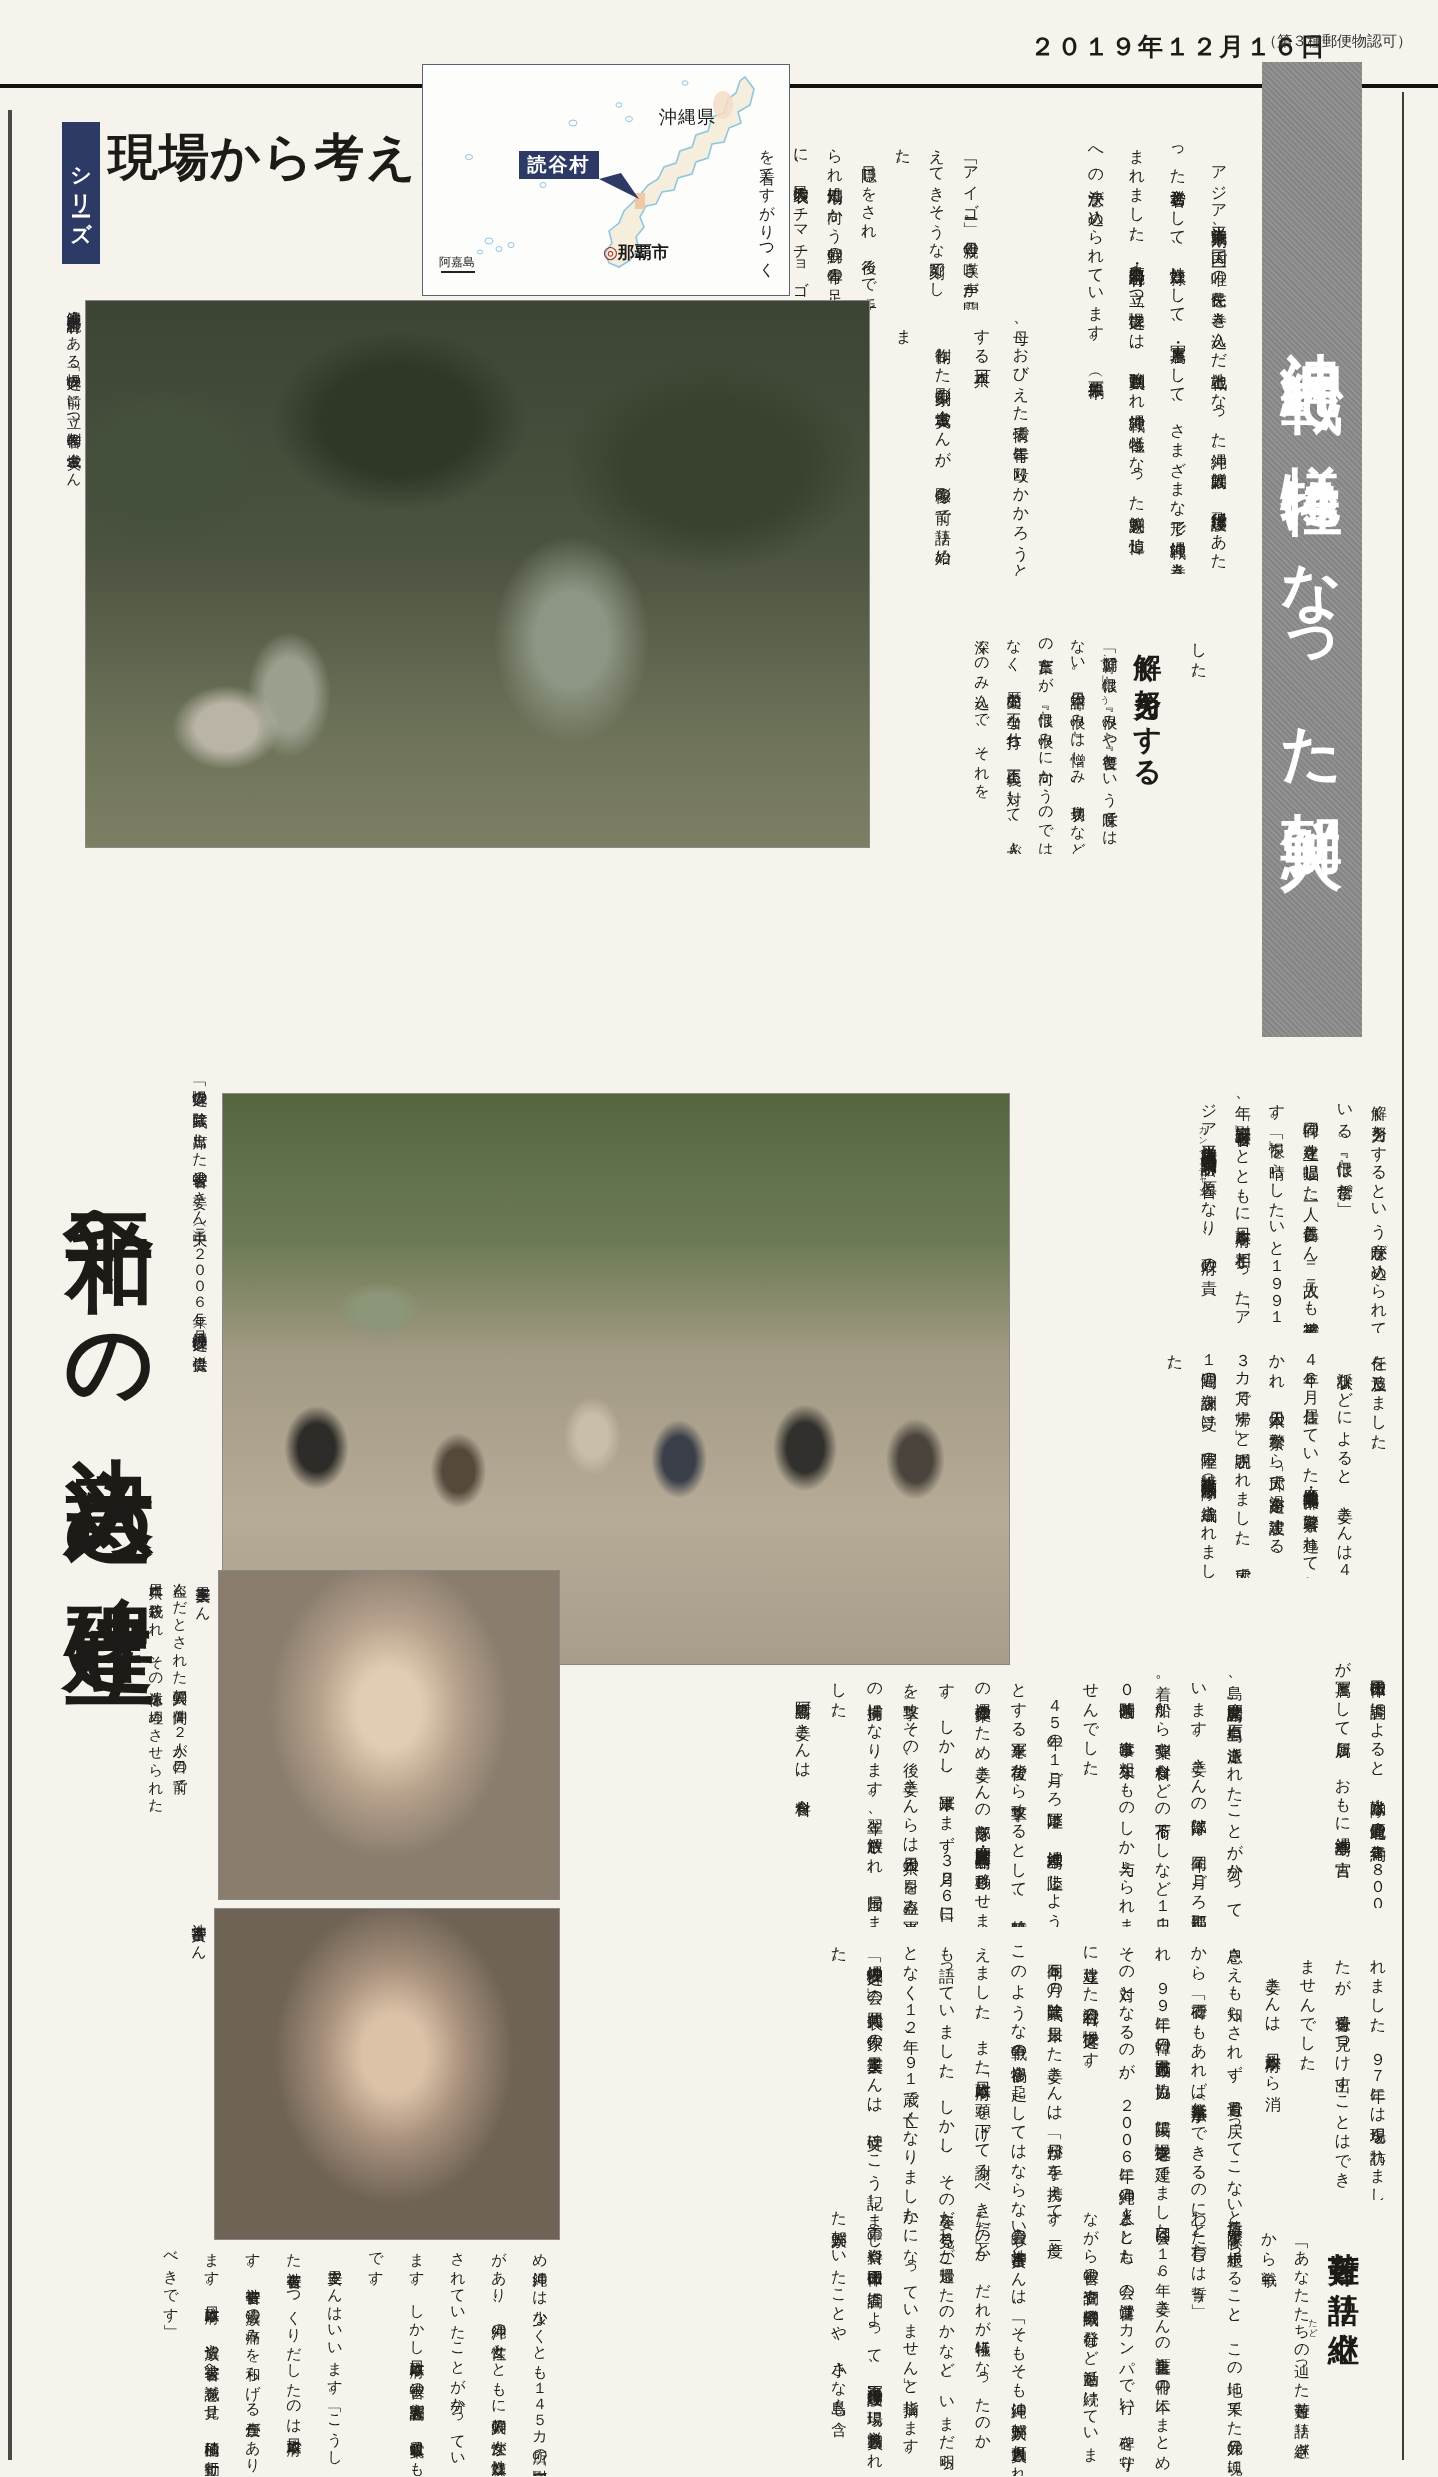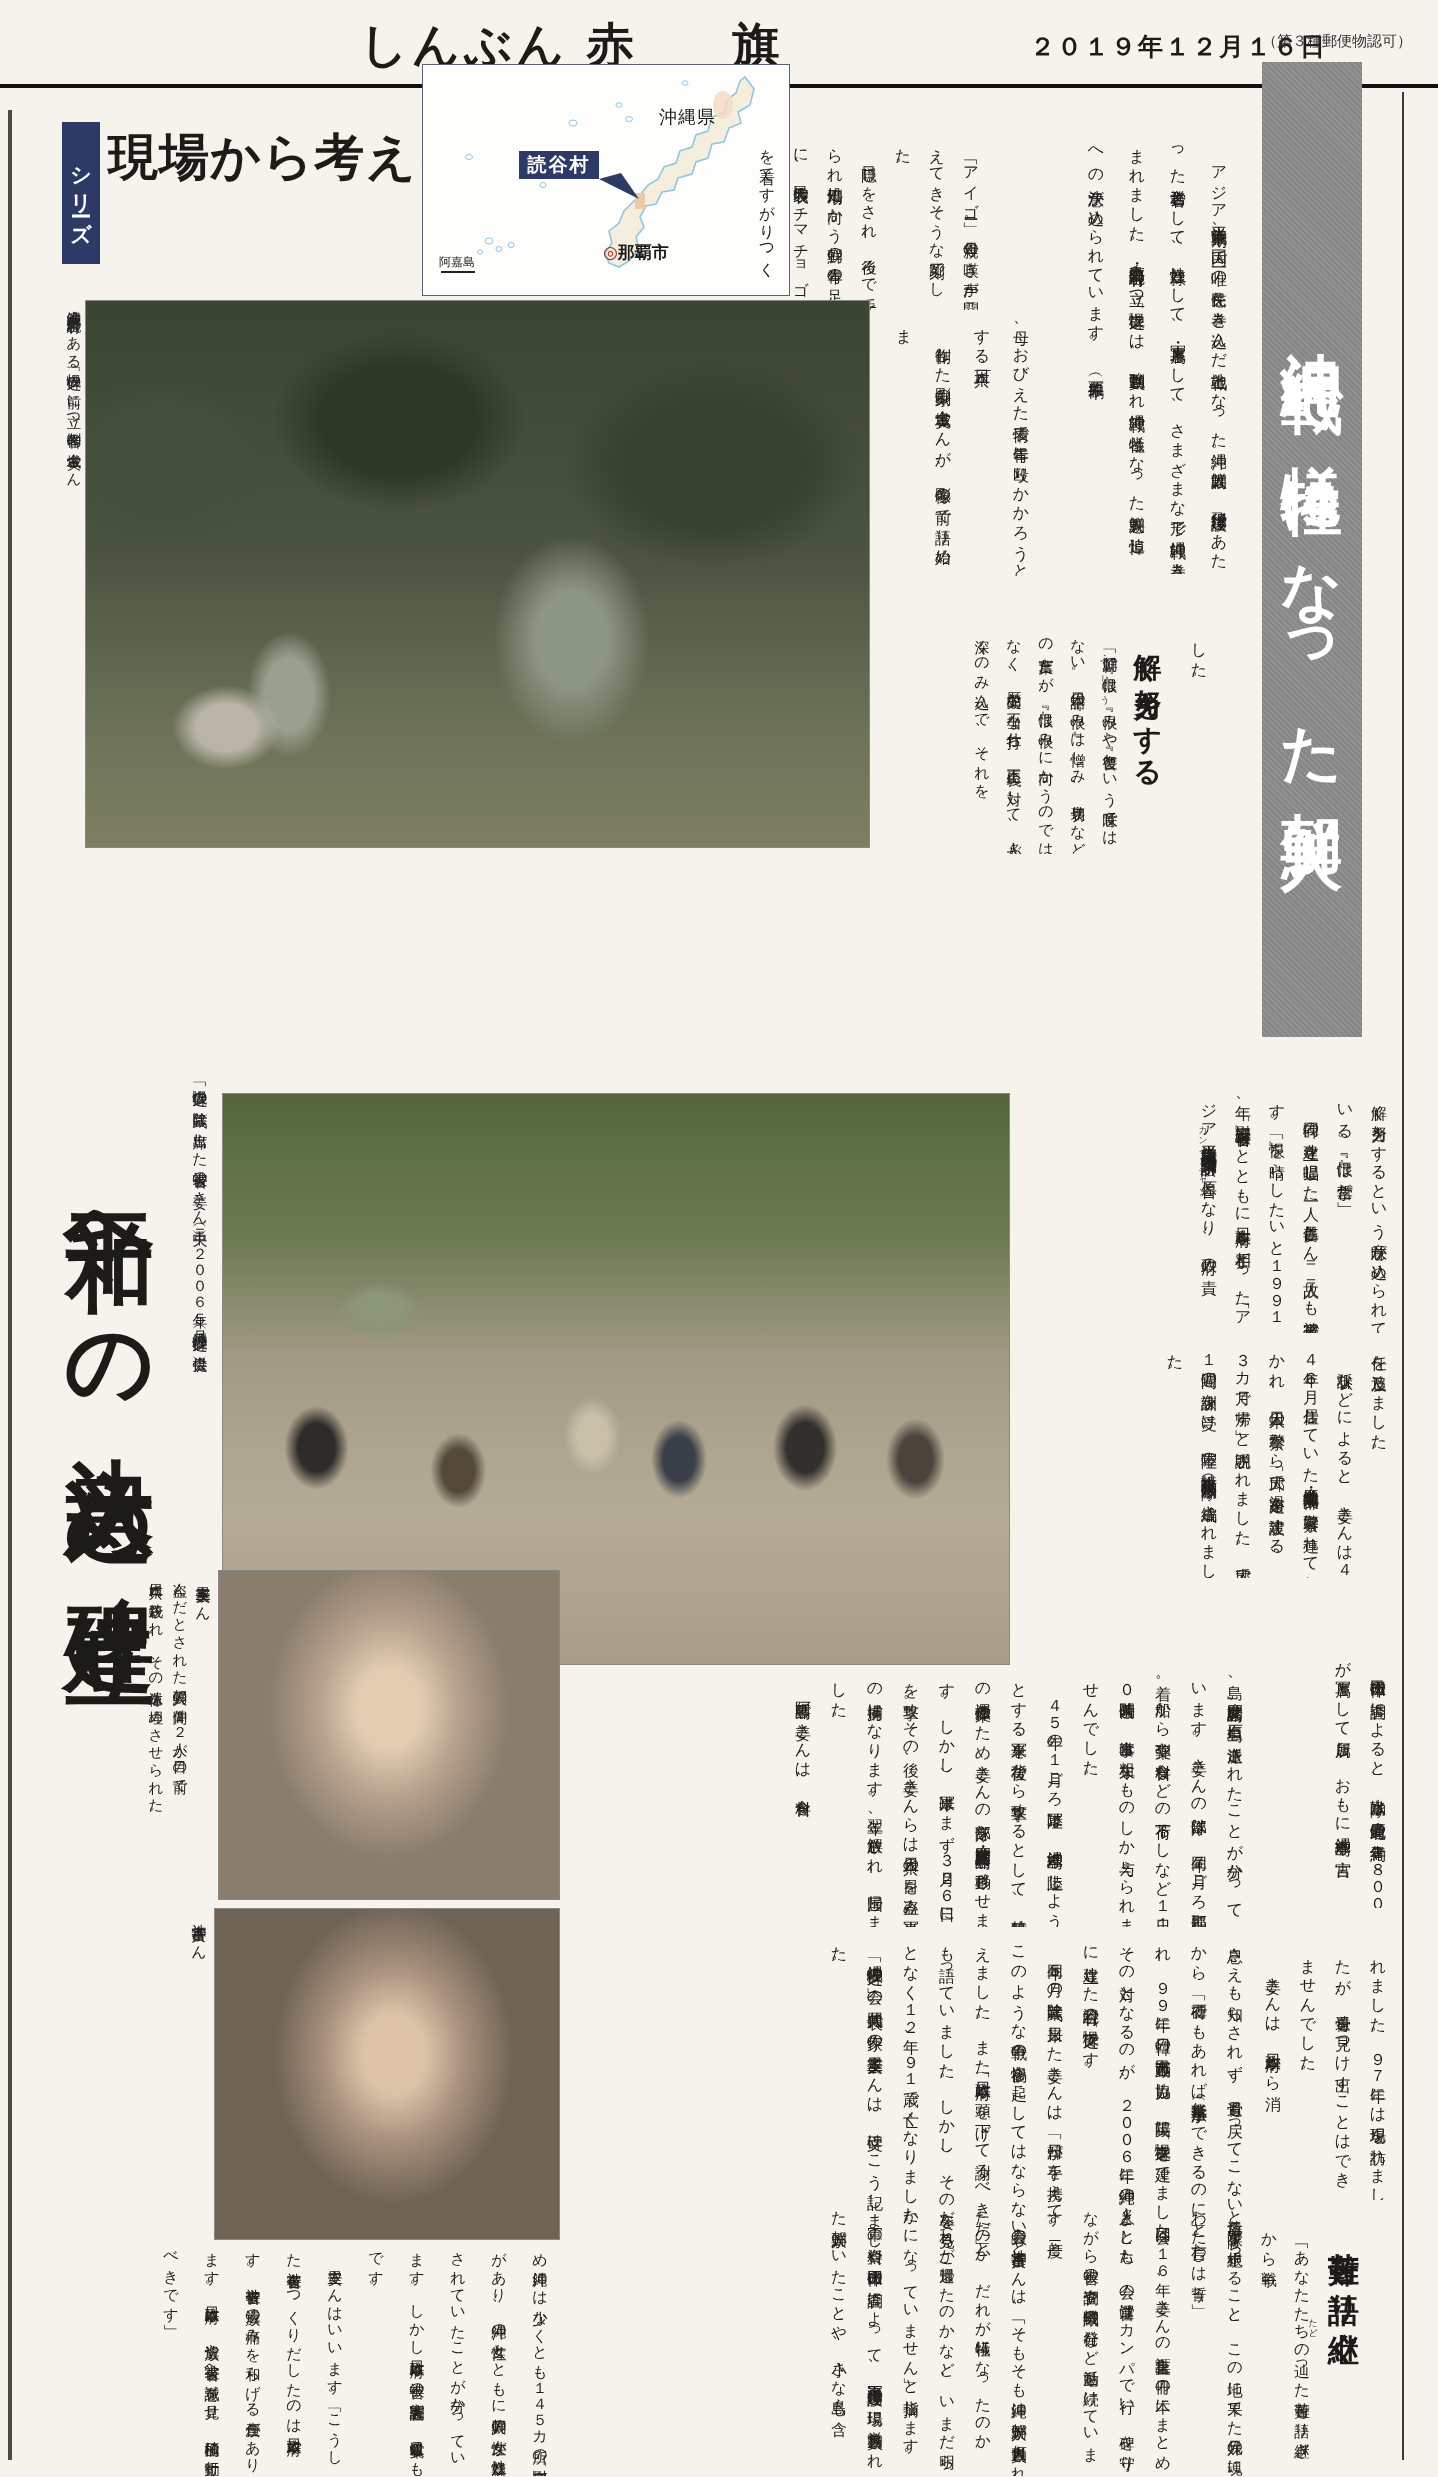--- a/index.html
+++ b/index.html
@@ -119,23 +119,20 @@
   .furi{font-size:9px;color:#333;letter-spacing:0;}
   .furi1{left:1098px;top:648px;height:70px;}
   .furi2{left:1196px;top:1120px;height:90px;}
   .furi3{left:1306px;top:2312px;height:34px;}
 </style>
 </head>
 <body>
 
 <div class="page">
 
-  <div class="abs brand">
-    <span>しんぶん</span><span class="main">赤　旗</span>
-  </div>
   <div class="abs hdate goth">２０１９年１２月１６日</div>
   <div class="abs permit goth">（第３種郵便物認可）</div>
   <div class="abs hrule"></div>
   <div class="abs left-bar"></div>
   <div class="abs right-rule"></div>
 
   <div class="abs series-tab">
     <span>シリーズ</span>
   </div>
   <div class="abs series-l1">現場から考える</div>

